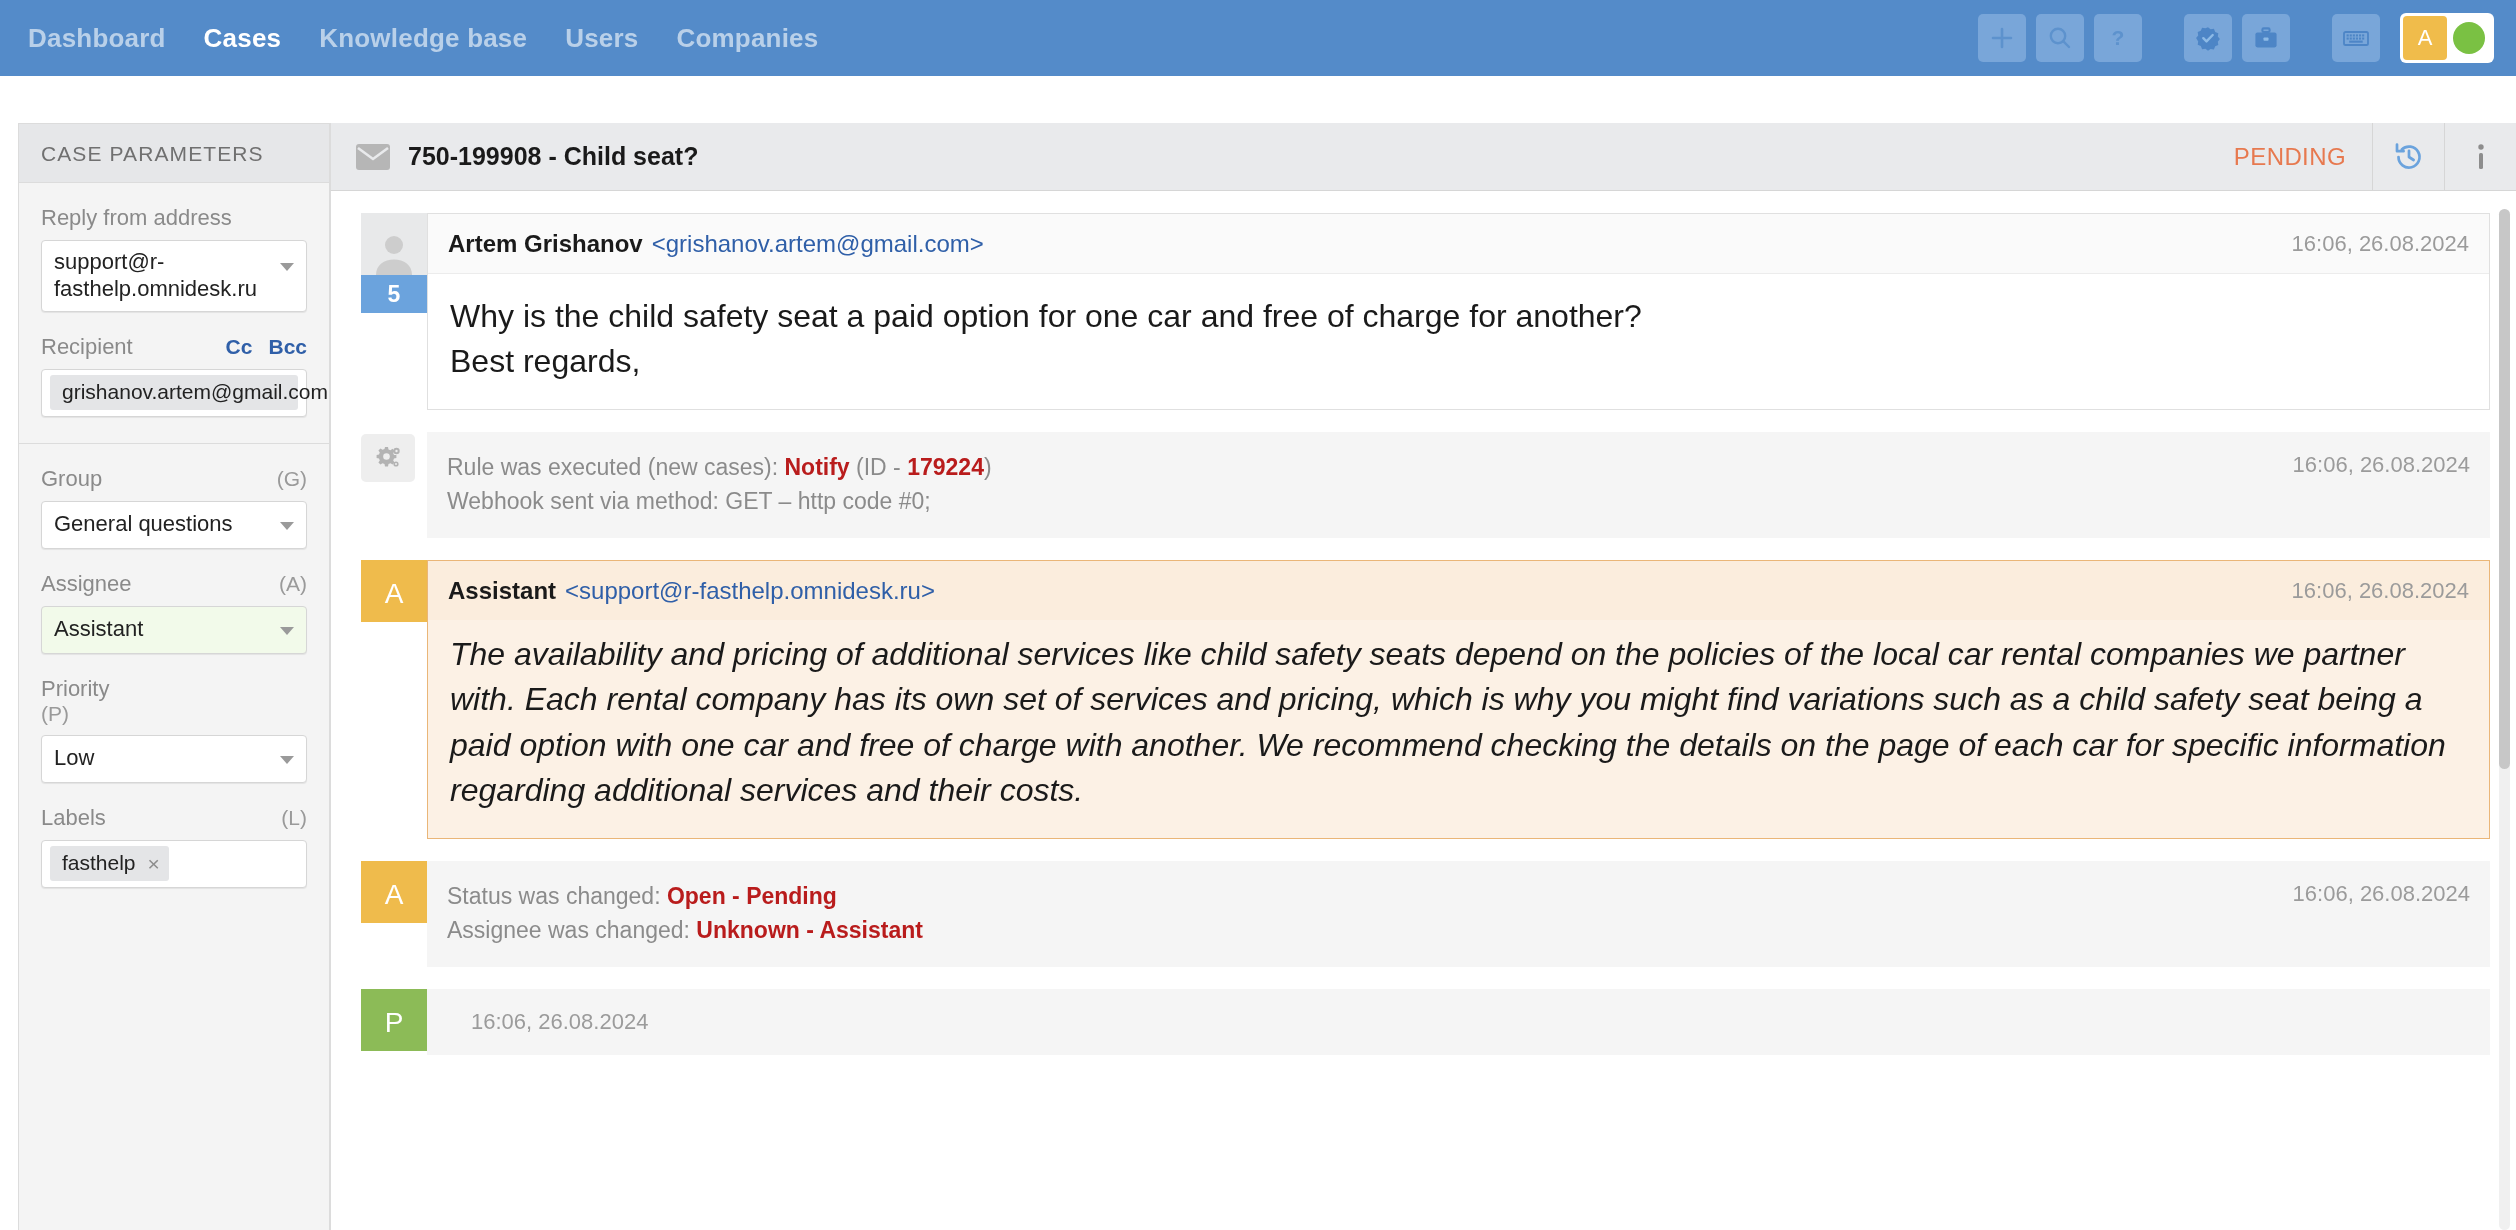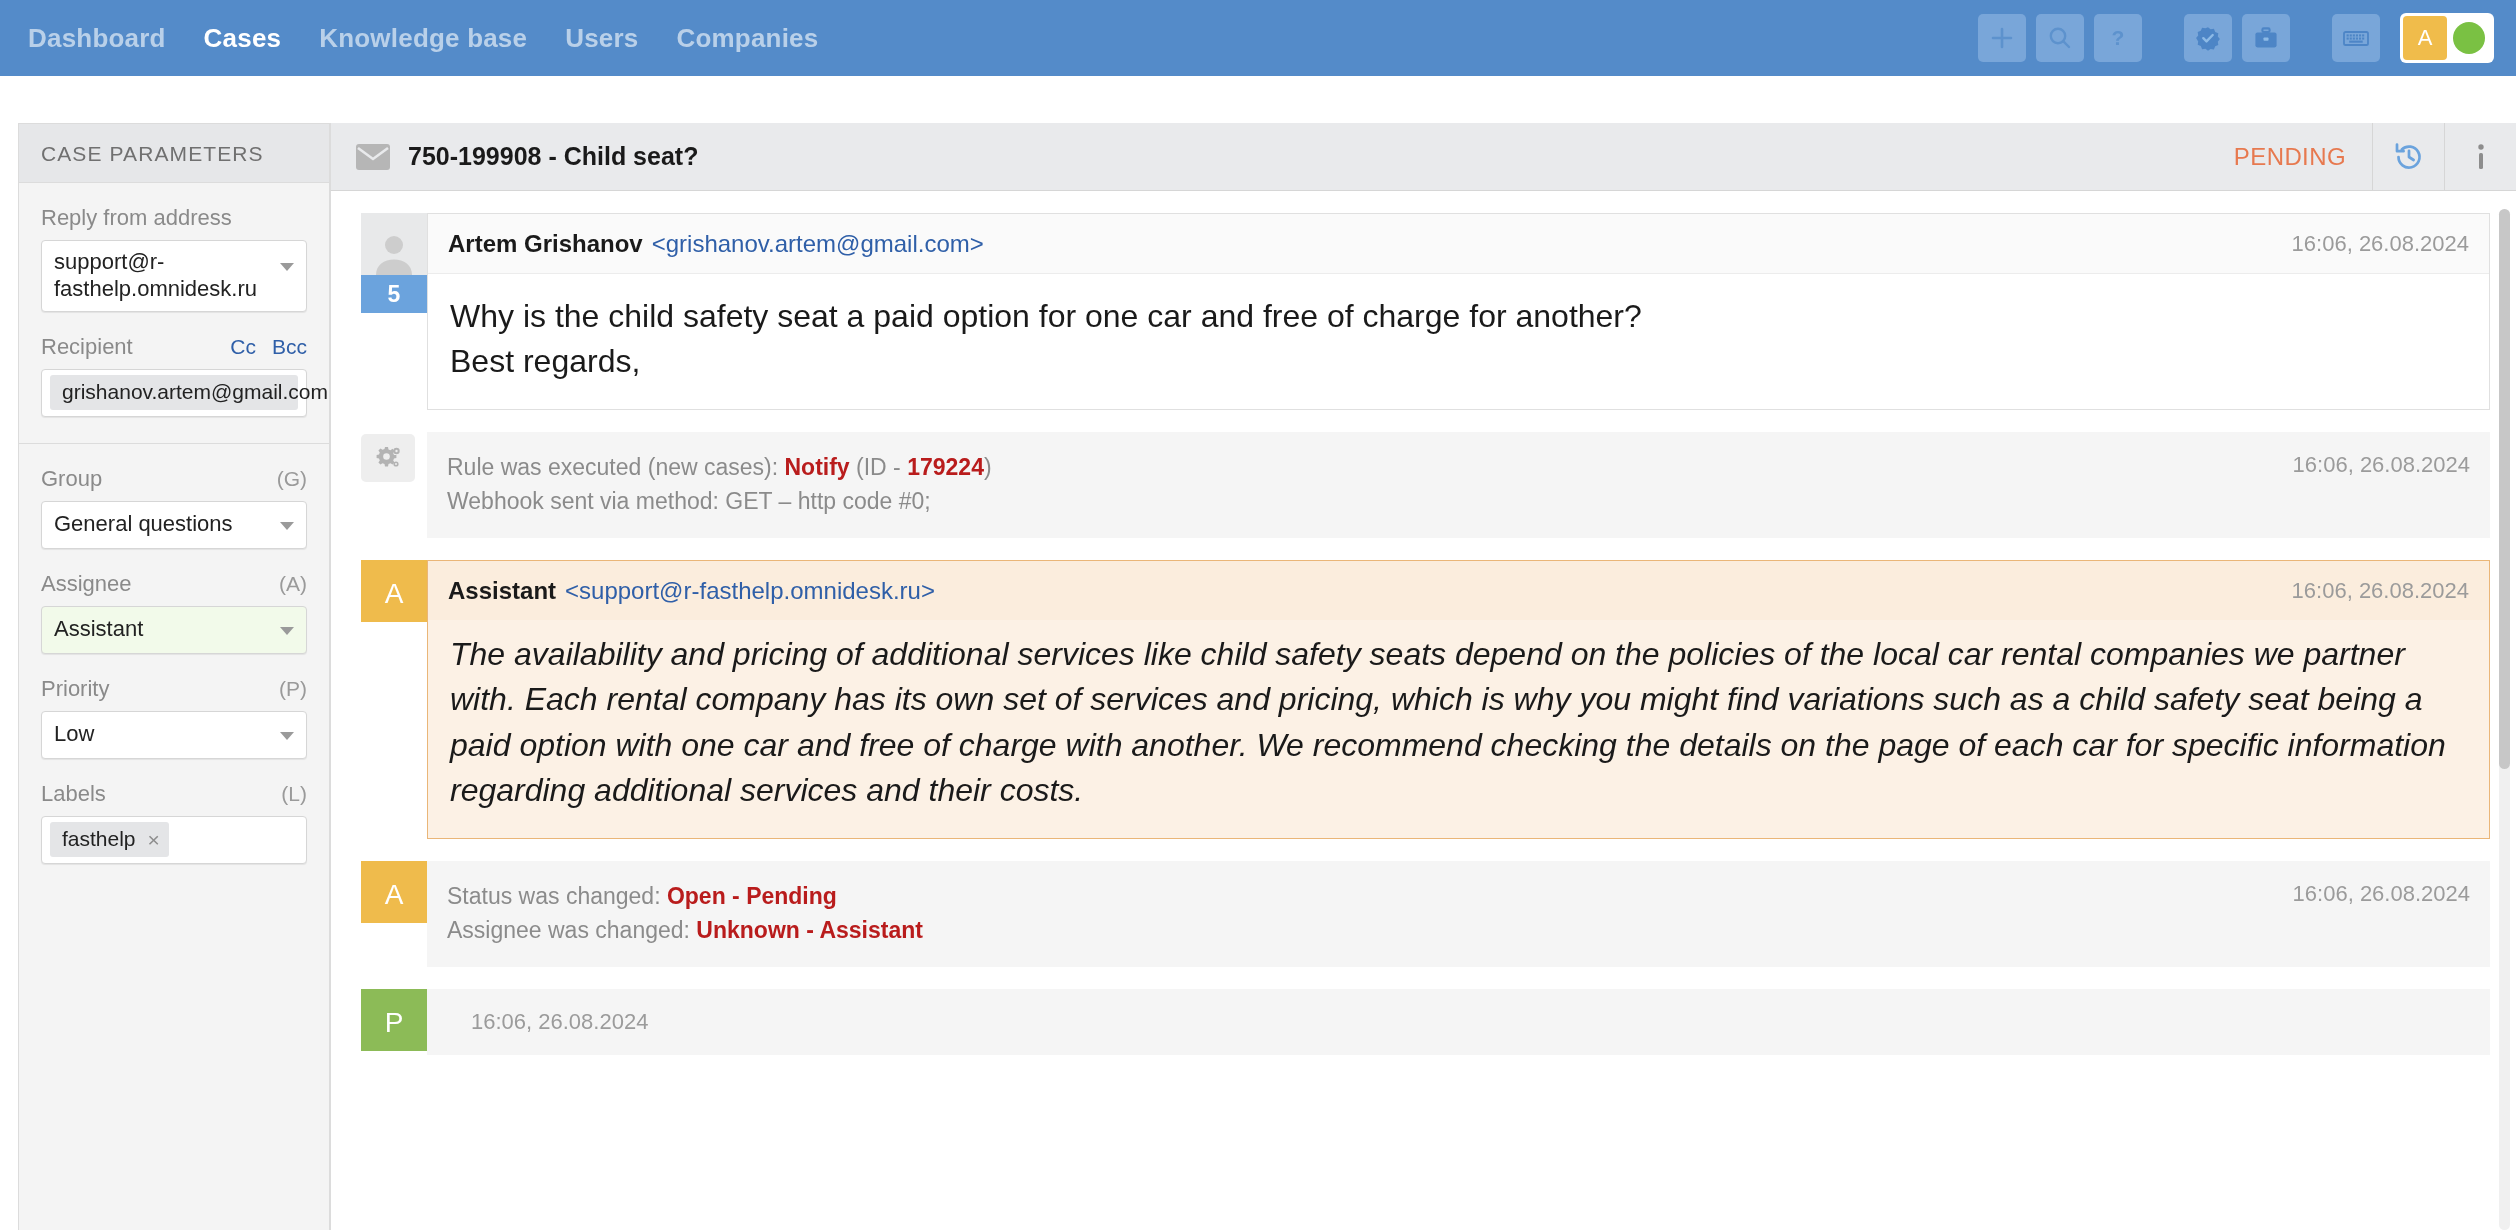--- a/index.html
+++ b/index.html
@@ -117,21 +117,21 @@
   }
   .fld-hint {
     font-size: 21px;
     color: #9a9a9a;
   }
   .cc-links { display: flex; gap: 16px; }
   .cc-link {
     font-size: 21px;
     color: #2f5fa8;
     cursor: pointer;
-    font-weight: normal;
+    font-weight: bold;
   }
   .select-box {
     background: #ffffff;
     border: 1px solid #d6d6d6;
     border-radius: 4px;
     box-shadow: 0 1px 1px rgba(0,0,0,0.07);
     min-height: 48px;
     display: flex;
     align-items: center;
     padding: 6px 34px 6px 12px;
@@ -465,21 +465,21 @@
 
         <div class="fld-label-row" style="margin-top:22px;">
           <div class="fld-label">Assignee</div>
           <div class="fld-hint">(A)</div>
         </div>
         <div class="select-box green">
           <span>Assistant</span>
           <span class="caret"></span>
         </div>
 
-        <div class="fld-label-row" style="margin-top:22px;">
+        <div class="fld-label-row" style="margin-top:22px;flex-direction:column;">
           <div class="fld-label">Priority</div>
           <div class="fld-hint">(P)</div>
         </div>
         <div class="select-box">
           <span>Low</span>
           <span class="caret"></span>
         </div>
 
         <div class="fld-label-row" style="margin-top:22px;">
           <div class="fld-label">Labels</div>

